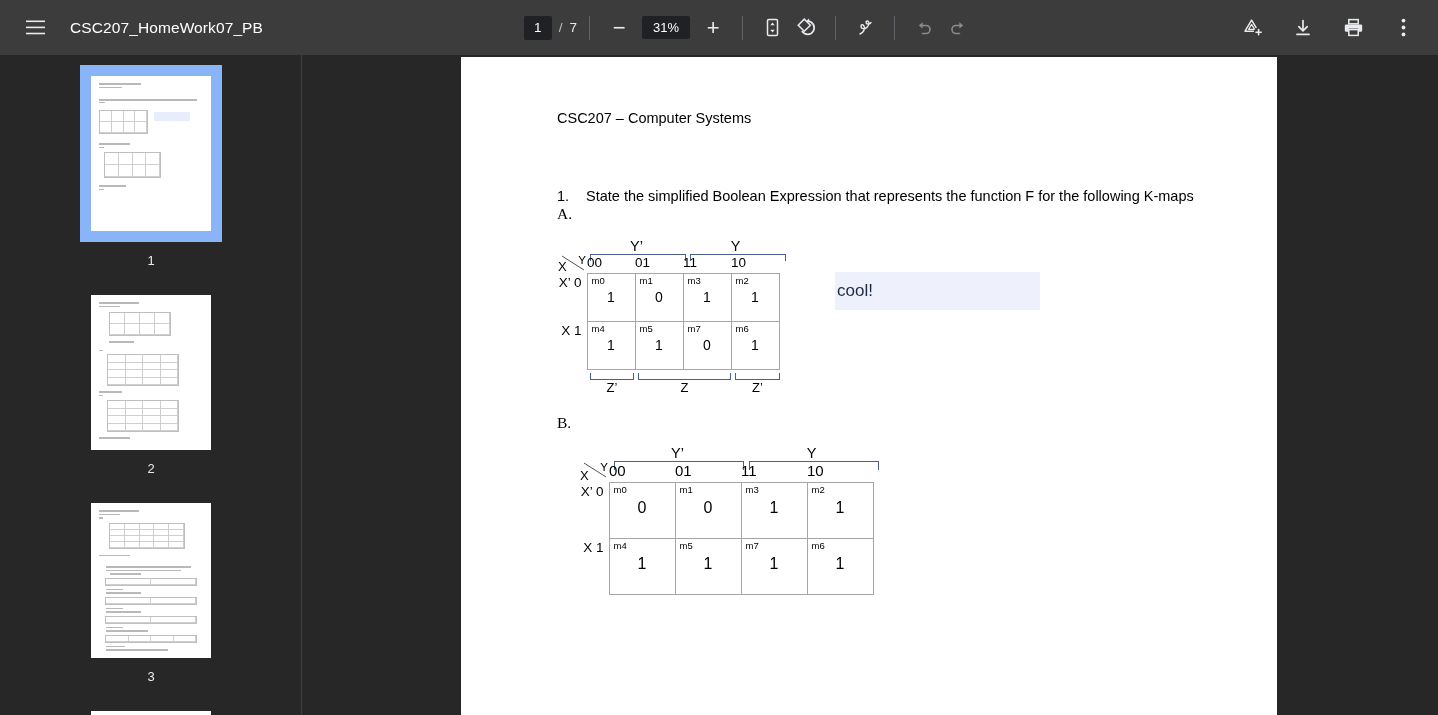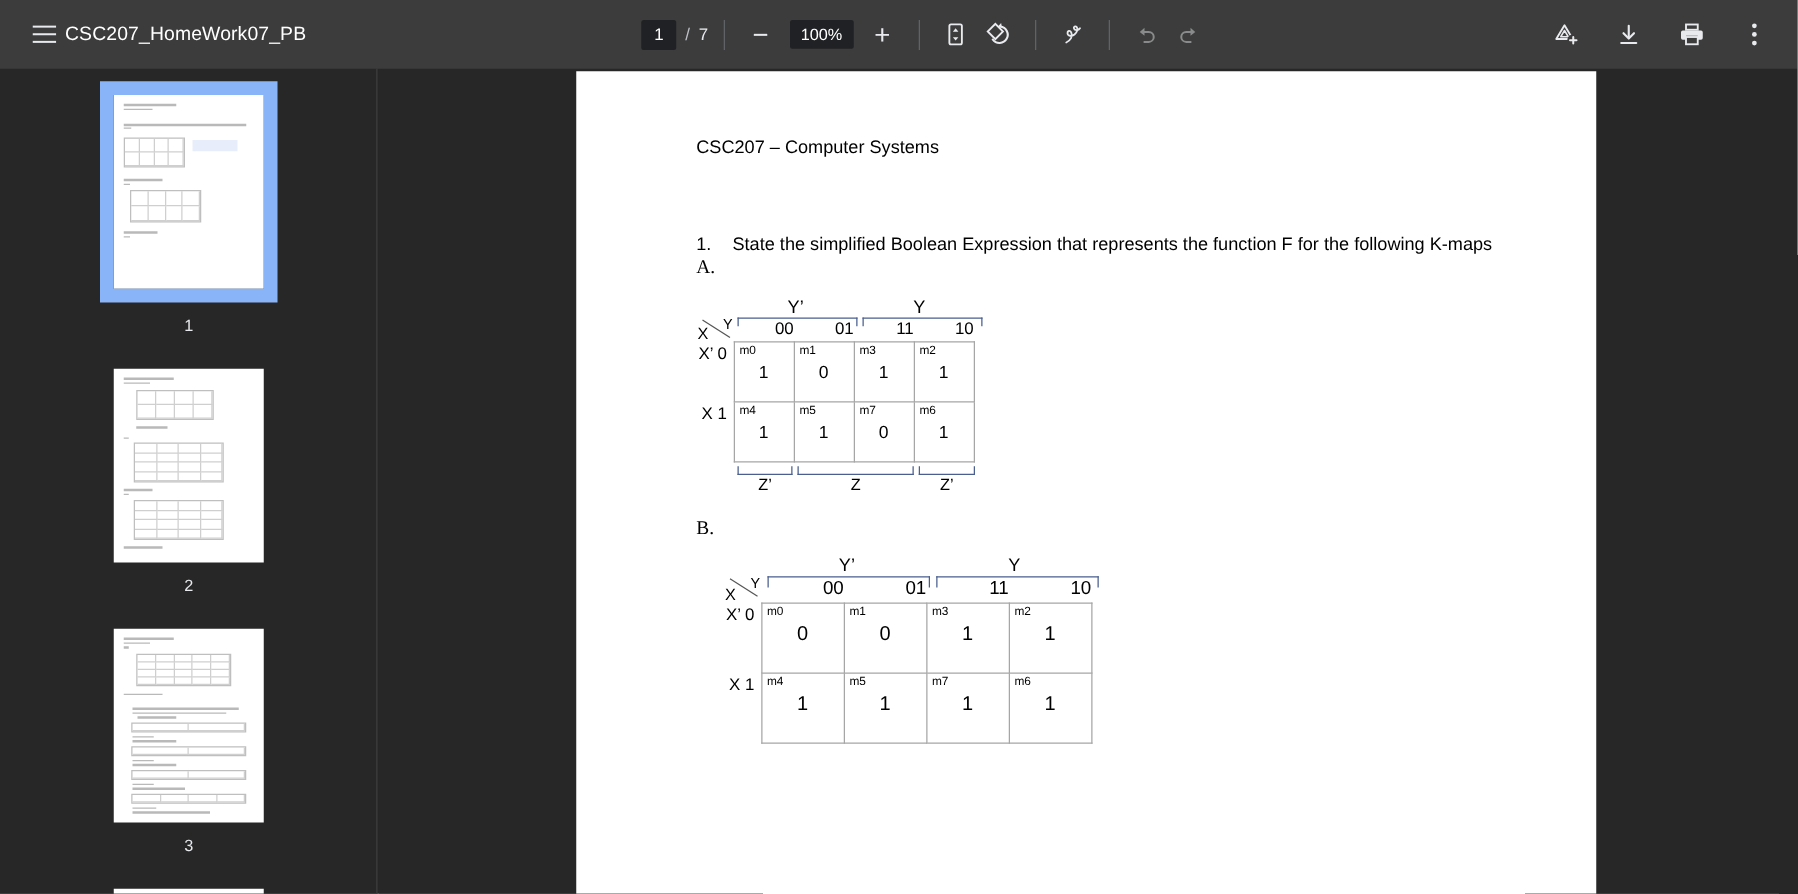--- a/index.html
+++ b/index.html
@@ -30,20 +30,21 @@
     display: flex; align-items: center; justify-content: center;
     border-radius: 50%;
     cursor: pointer;
     flex: 0 0 auto;
   }
   .icon-btn svg { display: block; }
 
   #doc-title {
     font-size: 15.5px;
     color: #ffffff;
+    margin-left: 18px;
     white-space: nowrap;
     font-weight: 400;
     letter-spacing: .1px;
   }
 
   .page-num-group { display: flex; align-items: center; gap: 7px; font-size: 13.5px; color: #e8eaed; }
   #page-input {
     width: 28px; height: 24px;
     background: #202124;
     border: none; outline: none;
@@ -149,21 +150,21 @@
   }
   .km-bracket-bot {
     border: 1px solid #4a5f8f;
     border-top: none;
     height: 7px;
   }
   .km-grid { border-collapse: collapse; }
   .km-grid td { border: 1px solid #a6a6a6; vertical-align: top; }
   .km-hdr {
     border: none !important;
-    text-align: right;
+    text-align: left;
     font-size: 13.5px;
     padding: 1px 0 3px 0;
   }
   .km-cell { position: relative; text-align: center; }
   .km-m { position: absolute; top: 1px; left: 4px; font-size: 9.5px; color: #000; }
   .km-v { font-size: 14px; }
   .km-rowlab {
     border: none !important;
     text-align: right;
     font-size: 13.5px;
@@ -215,21 +216,21 @@
       <span class="page-sep">/</span>
       <span class="page-total">7</span>
     </div>
 
     <div class="tb-divider"></div>
 
     <div class="zoom-group">
       <div class="icon-btn">
         <span class="plusminus">−</span>
       </div>
-      <div class="zoom-pct">100%</div>
+      <div class="zoom-pct">31%</div>
       <div class="icon-btn">
         <span class="plusminus">+</span>
       </div>
     </div>
 
     <div class="tb-divider"></div>
 
     <div class="icon-btn">
       <svg width="19" height="19" viewBox="0 0 19 19" fill="none">
         <rect x="4.5" y="1.5" width="10" height="16" rx="1.3" stroke="#e8eaed" stroke-width="1.5"></rect>
@@ -579,20 +580,23 @@
           <div class="km-bracket-bot" style="width:44px;"></div>
           <div class="km-bracket-bot" style="width:93px;"></div>
           <div class="km-bracket-bot" style="width:45px;"></div>
         </div>
         <div style="display:flex; margin-left:33px; gap:4px; font-size:13px;">
           <div style="width:44px; text-align:center;">Z’</div>
           <div style="width:93px; text-align:center;">Z</div>
           <div style="width:45px; text-align:center;">Z’</div>
         </div>
 
+        <div class="annot-box" style="left:278px; top:34px; width:205px; height:38px;">
+          <span style="padding-left:2px;">cool!</span>
+        </div>
       </div>
 
       <div class="sect-letter" style="margin-top:19px;">B.</div>
 
       <div class="kmap-outer" style="margin-top:13px; margin-left:22px;">
 
         <div style="display:flex; margin-left:32px; font-size:14.5px;">
           <div style="width:133px; text-align:center;">Y’</div>
           <div style="width:135px; text-align:center;">Y</div>
         </div>

